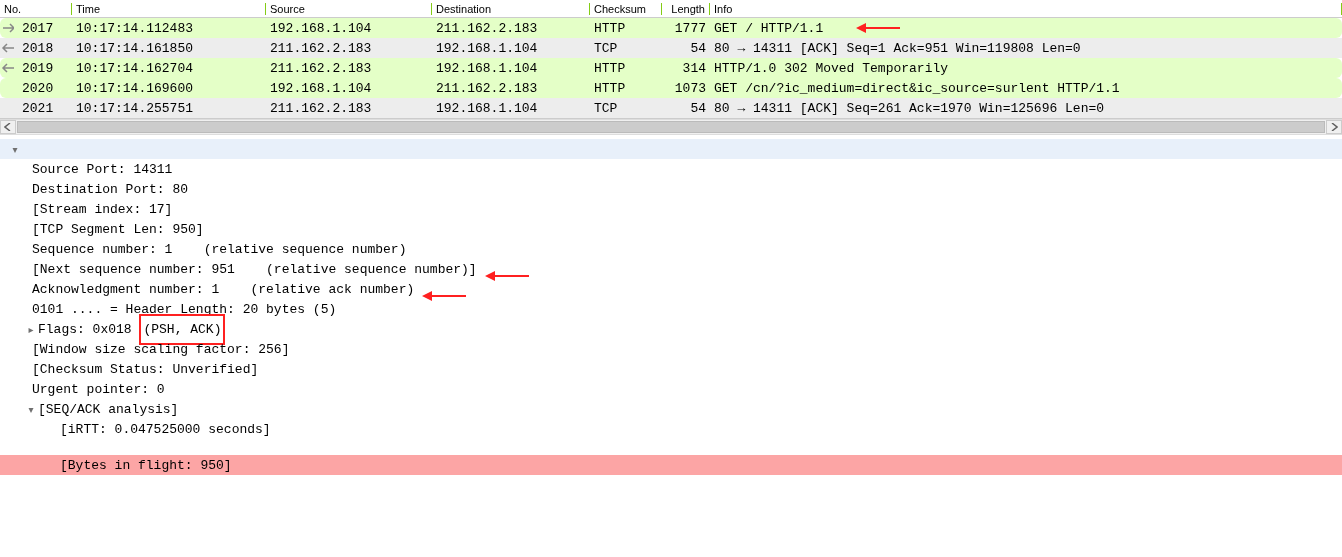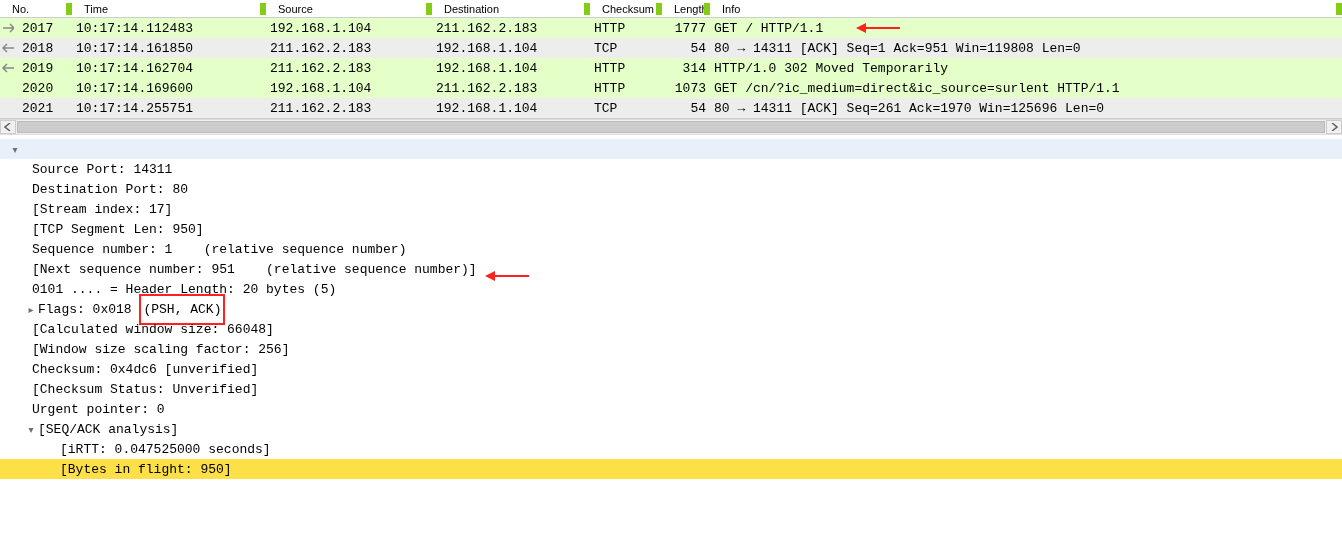--- a/index.html
+++ b/index.html
@@ -17,22 +17,22 @@
   .header-row {
     display: flex;
     background: #fff;
     border-bottom: 1px solid #ccc;
     font-family: "Segoe UI", Arial, sans-serif;
     font-size: 11px;
     height: 18px;
     align-items: center;
   }
   .header-row .col {
-    border-right: 6px solid #84cc16;
-    padding: 0 12px;
+    border-right: 1px solid #84cc16;
+    padding: 0 4px;
     white-space: nowrap;
     overflow: hidden;
   }
   .col-no    { width: 72px; }
   .col-time  { width: 194px; }
   .col-src   { width: 166px; }
   .col-dst   { width: 158px; }
   .col-proto { width: 72px; }
   .col-len   { width: 48px; text-align: right; padding-right: 10px; }
   .col-info  { flex: 1; }
@@ -40,21 +40,21 @@
     display: flex;
     height: 20px;
     align-items: center;
     position: relative;
   }
   .row .col {
     padding: 0 4px;
     white-space: nowrap;
     overflow: hidden;
   }
-  .row.green { background: #e4ffc7; }
+  .row.green { background: #e4ffc7; border-radius: 6px; }
   .row.gray  { background: #ededed; }
   .row-marker {
     position: absolute;
     left: 0;
     top: 0;
     width: 18px;
     height: 100%;
     display: flex;
     align-items: center;
   }
@@ -107,21 +107,22 @@
     align-items: center;
     height: 20px;
     padding-left: 8px;
     position: relative;
     white-space: pre;
   }
   .tree-row.header {
     background: #e8f0fa;
   }
   .tree-row.highlight {
-    background: #fde047;
+    background: #fca5a5;
+    margin-top: 16px;
   }
   .caret {
     display: inline-block;
     width: 14px;
     text-align: center;
     color: #707070;
     font-family: Arial, sans-serif;
     font-size: 10px;
   }
   .indent-1 { padding-left: 32px; }
@@ -242,32 +243,34 @@
   <div id="detail-lines-1">
       <div class="tree-row indent-1"><span>Source Port: 14311</span></div>
       <div class="tree-row indent-1"><span>Destination Port: 80</span></div>
       <div class="tree-row indent-1"><span>[Stream index: 17]</span></div>
       <div class="tree-row indent-1"><span>[TCP Segment Len: 950]</span></div>
       <div class="tree-row indent-1"><span>Sequence number: 1    (relative sequence number)</span></div>
       <div class="tree-row indent-1"><span>[Next sequence number: 951    (relative sequence number)]</span><span class="arrow-left-red"><svg class="red-arrow" width="44" height="14">
             <line x1="44" y1="7" x2="8" y2="7" stroke="#ff2020" stroke-width="2"></line>
             <polygon points="0,7 10,2 10,12" fill="#ff2020"></polygon>
           </svg></span></div>
+      <div class="tree-row indent-1"><span>Acknowledgment number: 1    (relative ack number)</span><span class="arrow-left-red"><svg class="red-arrow" width="44" height="14">
+            <line x1="44" y1="7" x2="8" y2="7" stroke="#ff2020" stroke-width="2"></line>
+            <polygon points="0,7 10,2 10,12" fill="#ff2020"></polygon>
+          </svg></span></div>
       <div class="tree-row indent-1"><span>0101 .... = Header Length: 20 bytes (5)</span></div>
     </div>
 
   <div class="tree-row" style="padding-left:24px">
     <span class="caret">▸</span>
     <span>Flags: 0x018 </span><span class="red-box">(PSH, ACK)</span>
   </div>
 
   <div id="detail-lines-2">
-      <div class="tree-row indent-1"><span>[Calculated window size: 66048]</span></div>
       <div class="tree-row indent-1"><span>[Window size scaling factor: 256]</span></div>
-      <div class="tree-row indent-1"><span>Checksum: 0x4dc6 [unverified]</span></div>
       <div class="tree-row indent-1"><span>[Checksum Status: Unverified]</span></div>
       <div class="tree-row indent-1"><span>Urgent pointer: 0</span></div>
     </div>
 
   <div class="tree-row" style="padding-left:24px">
     <span class="caret">▾</span>
     <span>[SEQ/ACK analysis]</span>
   </div>
   <div id="seqack-lines">
       <div class="tree-row indent-2"><span>[iRTT: 0.047525000 seconds]</span></div>

